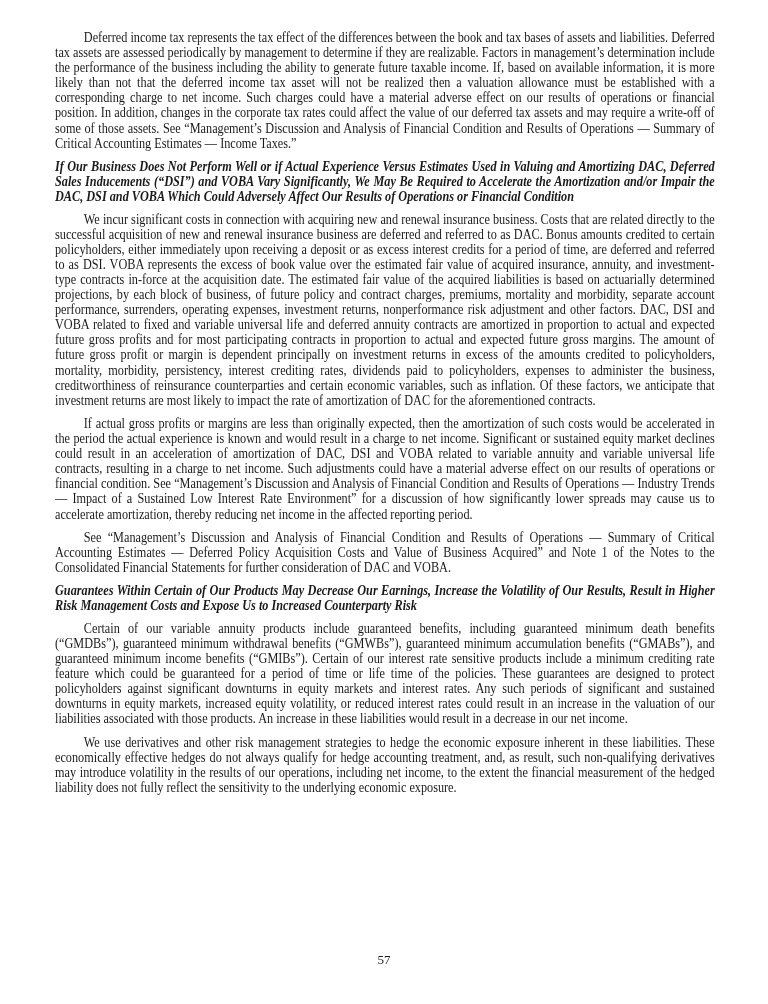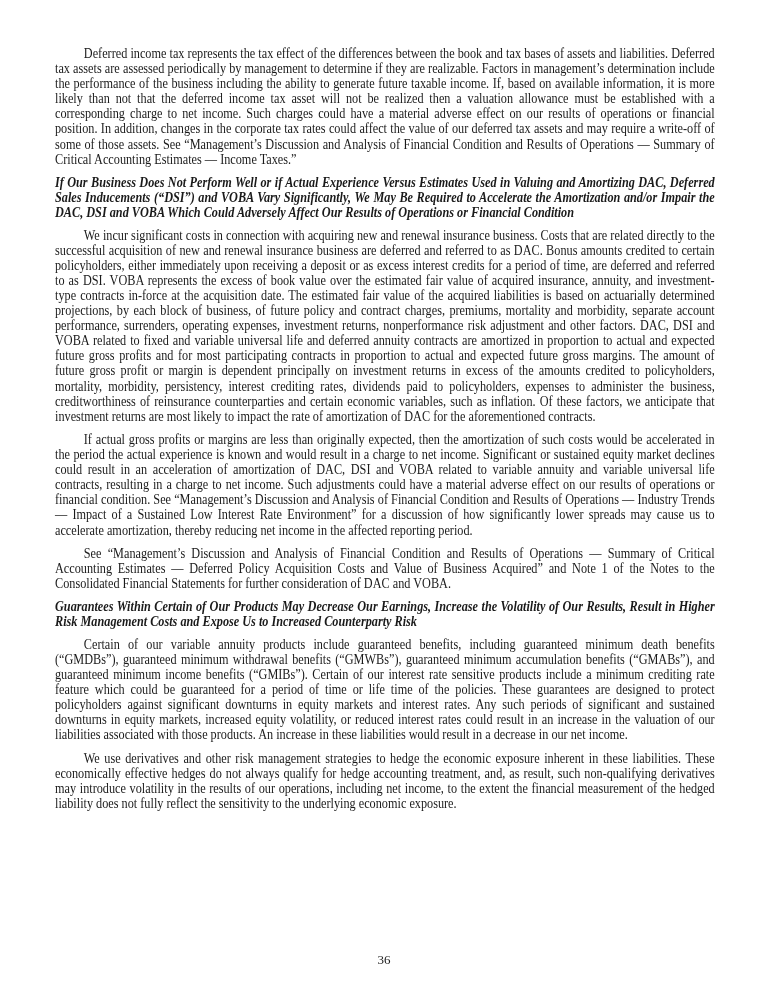--- a/index.html
+++ b/index.html
@@ -11,21 +11,21 @@
     width: 768px;
     height: 1004px;
     position: relative;
     overflow: hidden;
     font-family: "Liberation Serif", serif;
     color: #1a1a1a;
   }
   .page {
     position: absolute;
     left: 55px;
-    top: 46px;
+    top: 30px;
     width: 660px;
   }
   .content {
     width: 733px;
     transform: scaleX(0.9);
     transform-origin: left top;
     font-size: 13.6px;
     line-height: 15.1px;
   }
   p {
@@ -67,13 +67,13 @@
     <p>If actual gross profits or margins are less than originally expected, then the amortization of such costs would be accelerated in the period the actual experience is known and would result in a charge to net income. Significant or sustained equity market declines could result in an acceleration of amortization of DAC, DSI and VOBA related to variable annuity and variable universal life contracts, resulting in a charge to net income. Such adjustments could have a material adverse effect on our results of operations or financial condition. See “Management’s Discussion and Analysis of Financial Condition and Results of Operations — Industry Trends — Impact of a Sustained Low Interest Rate Environment” for a discussion of how significantly lower spreads may cause us to accelerate amortization, thereby reducing net income in the affected reporting period.</p>
     <p>See “Management’s Discussion and Analysis of Financial Condition and Results of Operations — Summary of Critical Accounting Estimates — Deferred Policy Acquisition Costs and Value of Business Acquired” and Note 1 of the Notes to the Consolidated Financial Statements for further consideration of DAC and VOBA.</p>
 
     <h3>Guarantees Within Certain of Our Products May Decrease Our Earnings, Increase the Volatility of Our Results, Result in Higher Risk Management Costs and Expose Us to Increased Counterparty Risk</h3>
     <p>Certain of our variable annuity products include guaranteed benefits, including guaranteed minimum death benefits (“GMDBs”), guaranteed minimum withdrawal benefits (“GMWBs”), guaranteed minimum accumulation benefits (“GMABs”), and guaranteed minimum income benefits (“GMIBs”). Certain of our interest rate sensitive products include a minimum crediting rate feature which could be guaranteed for a period of time or life time of the policies. These guarantees are designed to protect policyholders against significant downturns in equity markets and interest rates. Any such periods of significant and sustained downturns in equity markets, increased equity volatility, or reduced interest rates could result in an increase in the valuation of our liabilities associated with those products. An increase in these liabilities would result in a decrease in our net income.</p>
     <p>We use derivatives and other risk management strategies to hedge the economic exposure inherent in these liabilities. These economically effective hedges do not always qualify for hedge accounting treatment, and, as result, such non-qualifying derivatives may introduce volatility in the results of our operations, including net income, to the extent the financial measurement of the hedged liability does not fully reflect the sensitivity to the underlying economic exposure.</p>
 
   </div>
 </div>
 
-<div class="page-number">36</div>
+<div class="page-number">57</div>
 
 </body></html>

